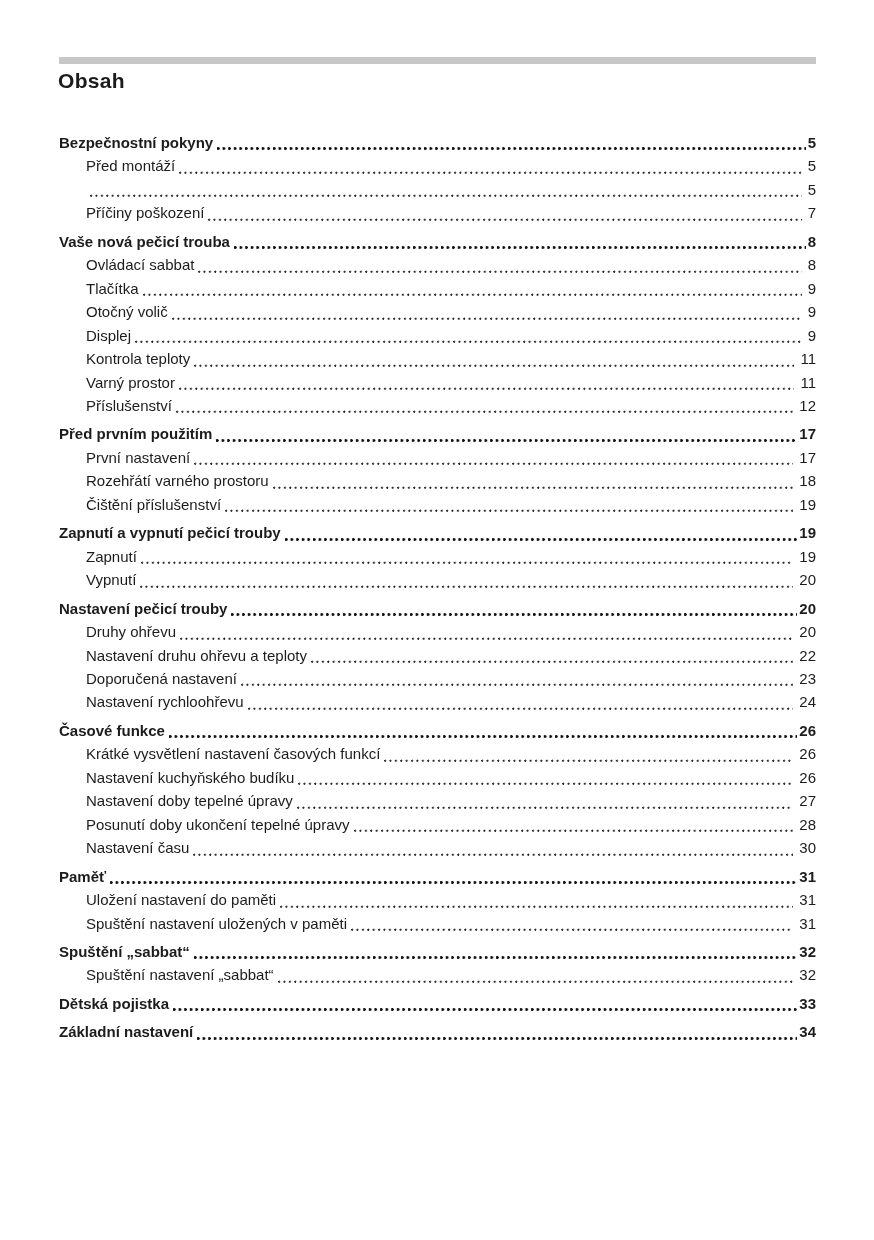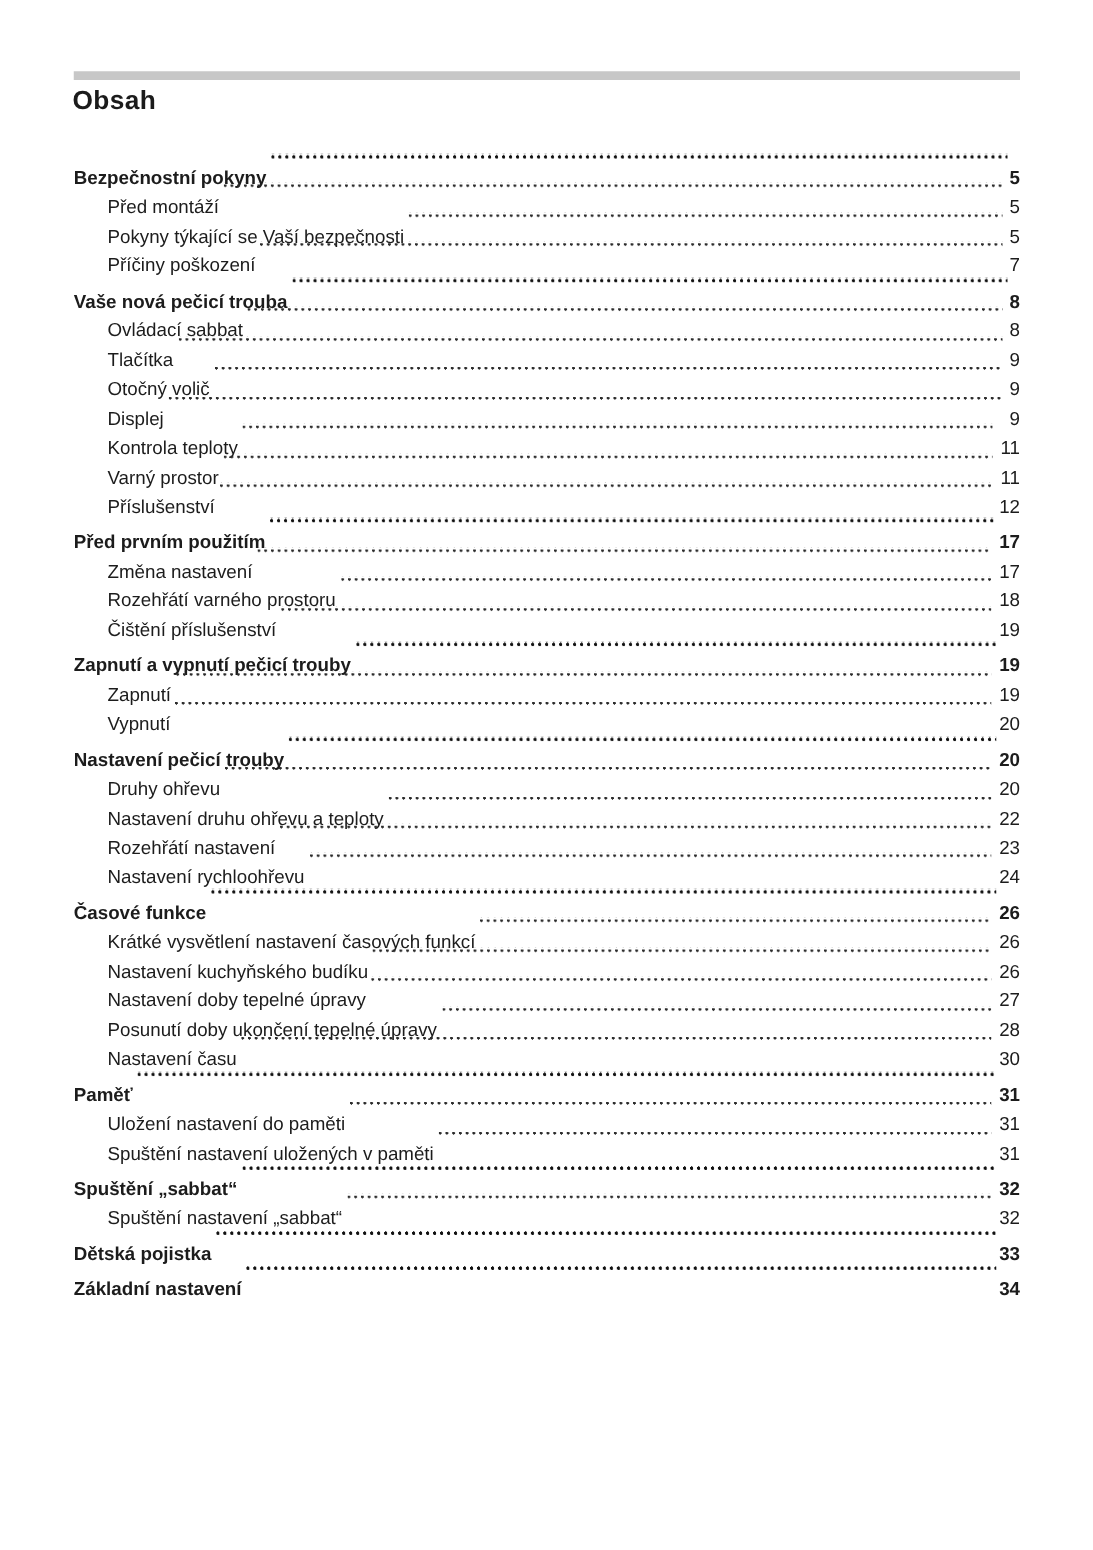--- a/index.html
+++ b/index.html
@@ -37,21 +37,21 @@
   .toc {
     position: absolute;
     left: 59px;
     top: 131px;
     width: 757px;
     font-size: 15px;
     line-height: 23.45px;
   }
   .toc-row {
     display: flex;
-    align-items: flex-start;
+    align-items: flex-end;
   }
   .toc-row.section {
     font-weight: 700;
   }
   .toc-row.section:not(:first-child) {
     margin-top: 5px;
   }
   .toc-row.sub {
     padding-left: 27px;
     font-weight: 400;
@@ -102,21 +102,20 @@
     <span class="toc-label">Bezpečnostní pokyny</span>
     <span class="toc-dots"></span>
     <span class="toc-page">5</span>
   </div>
       <div class="toc-row sub">
     <span class="toc-label">Před montáží</span>
     <span class="toc-dots"></span>
     <span class="toc-page">5</span>
   </div>
       <div class="toc-row sub">
-    <span class="toc-label">Pokyny týkající se Vaší bezpečnosti</span>
     <span class="toc-dots"></span>
     <span class="toc-page">5</span>
   </div>
       <div class="toc-row sub">
     <span class="toc-label">Příčiny poškození</span>
     <span class="toc-dots"></span>
     <span class="toc-page">7</span>
   </div>
       <div class="toc-row section">
     <span class="toc-label">Vaše nová pečicí trouba</span>
@@ -157,21 +156,21 @@
     <span class="toc-label">Příslušenství</span>
     <span class="toc-dots"></span>
     <span class="toc-page">12</span>
   </div>
       <div class="toc-row section">
     <span class="toc-label">Před prvním použitím</span>
     <span class="toc-dots"></span>
     <span class="toc-page">17</span>
   </div>
       <div class="toc-row sub">
-    <span class="toc-label">Změna nastavení</span>
+    <span class="toc-label">První nastavení</span>
     <span class="toc-dots"></span>
     <span class="toc-page">17</span>
   </div>
       <div class="toc-row sub">
     <span class="toc-label">Rozehřátí varného prostoru</span>
     <span class="toc-dots"></span>
     <span class="toc-page">18</span>
   </div>
       <div class="toc-row sub">
     <span class="toc-label">Čištění příslušenství</span>
@@ -202,21 +201,21 @@
     <span class="toc-label">Druhy ohřevu</span>
     <span class="toc-dots"></span>
     <span class="toc-page">20</span>
   </div>
       <div class="toc-row sub">
     <span class="toc-label">Nastavení druhu ohřevu a teploty</span>
     <span class="toc-dots"></span>
     <span class="toc-page">22</span>
   </div>
       <div class="toc-row sub">
-    <span class="toc-label">Rozehřátí nastavení</span>
+    <span class="toc-label">Doporučená nastavení</span>
     <span class="toc-dots"></span>
     <span class="toc-page">23</span>
   </div>
       <div class="toc-row sub">
     <span class="toc-label">Nastavení rychloohřevu</span>
     <span class="toc-dots"></span>
     <span class="toc-page">24</span>
   </div>
       <div class="toc-row section">
     <span class="toc-label">Časové funkce</span>

